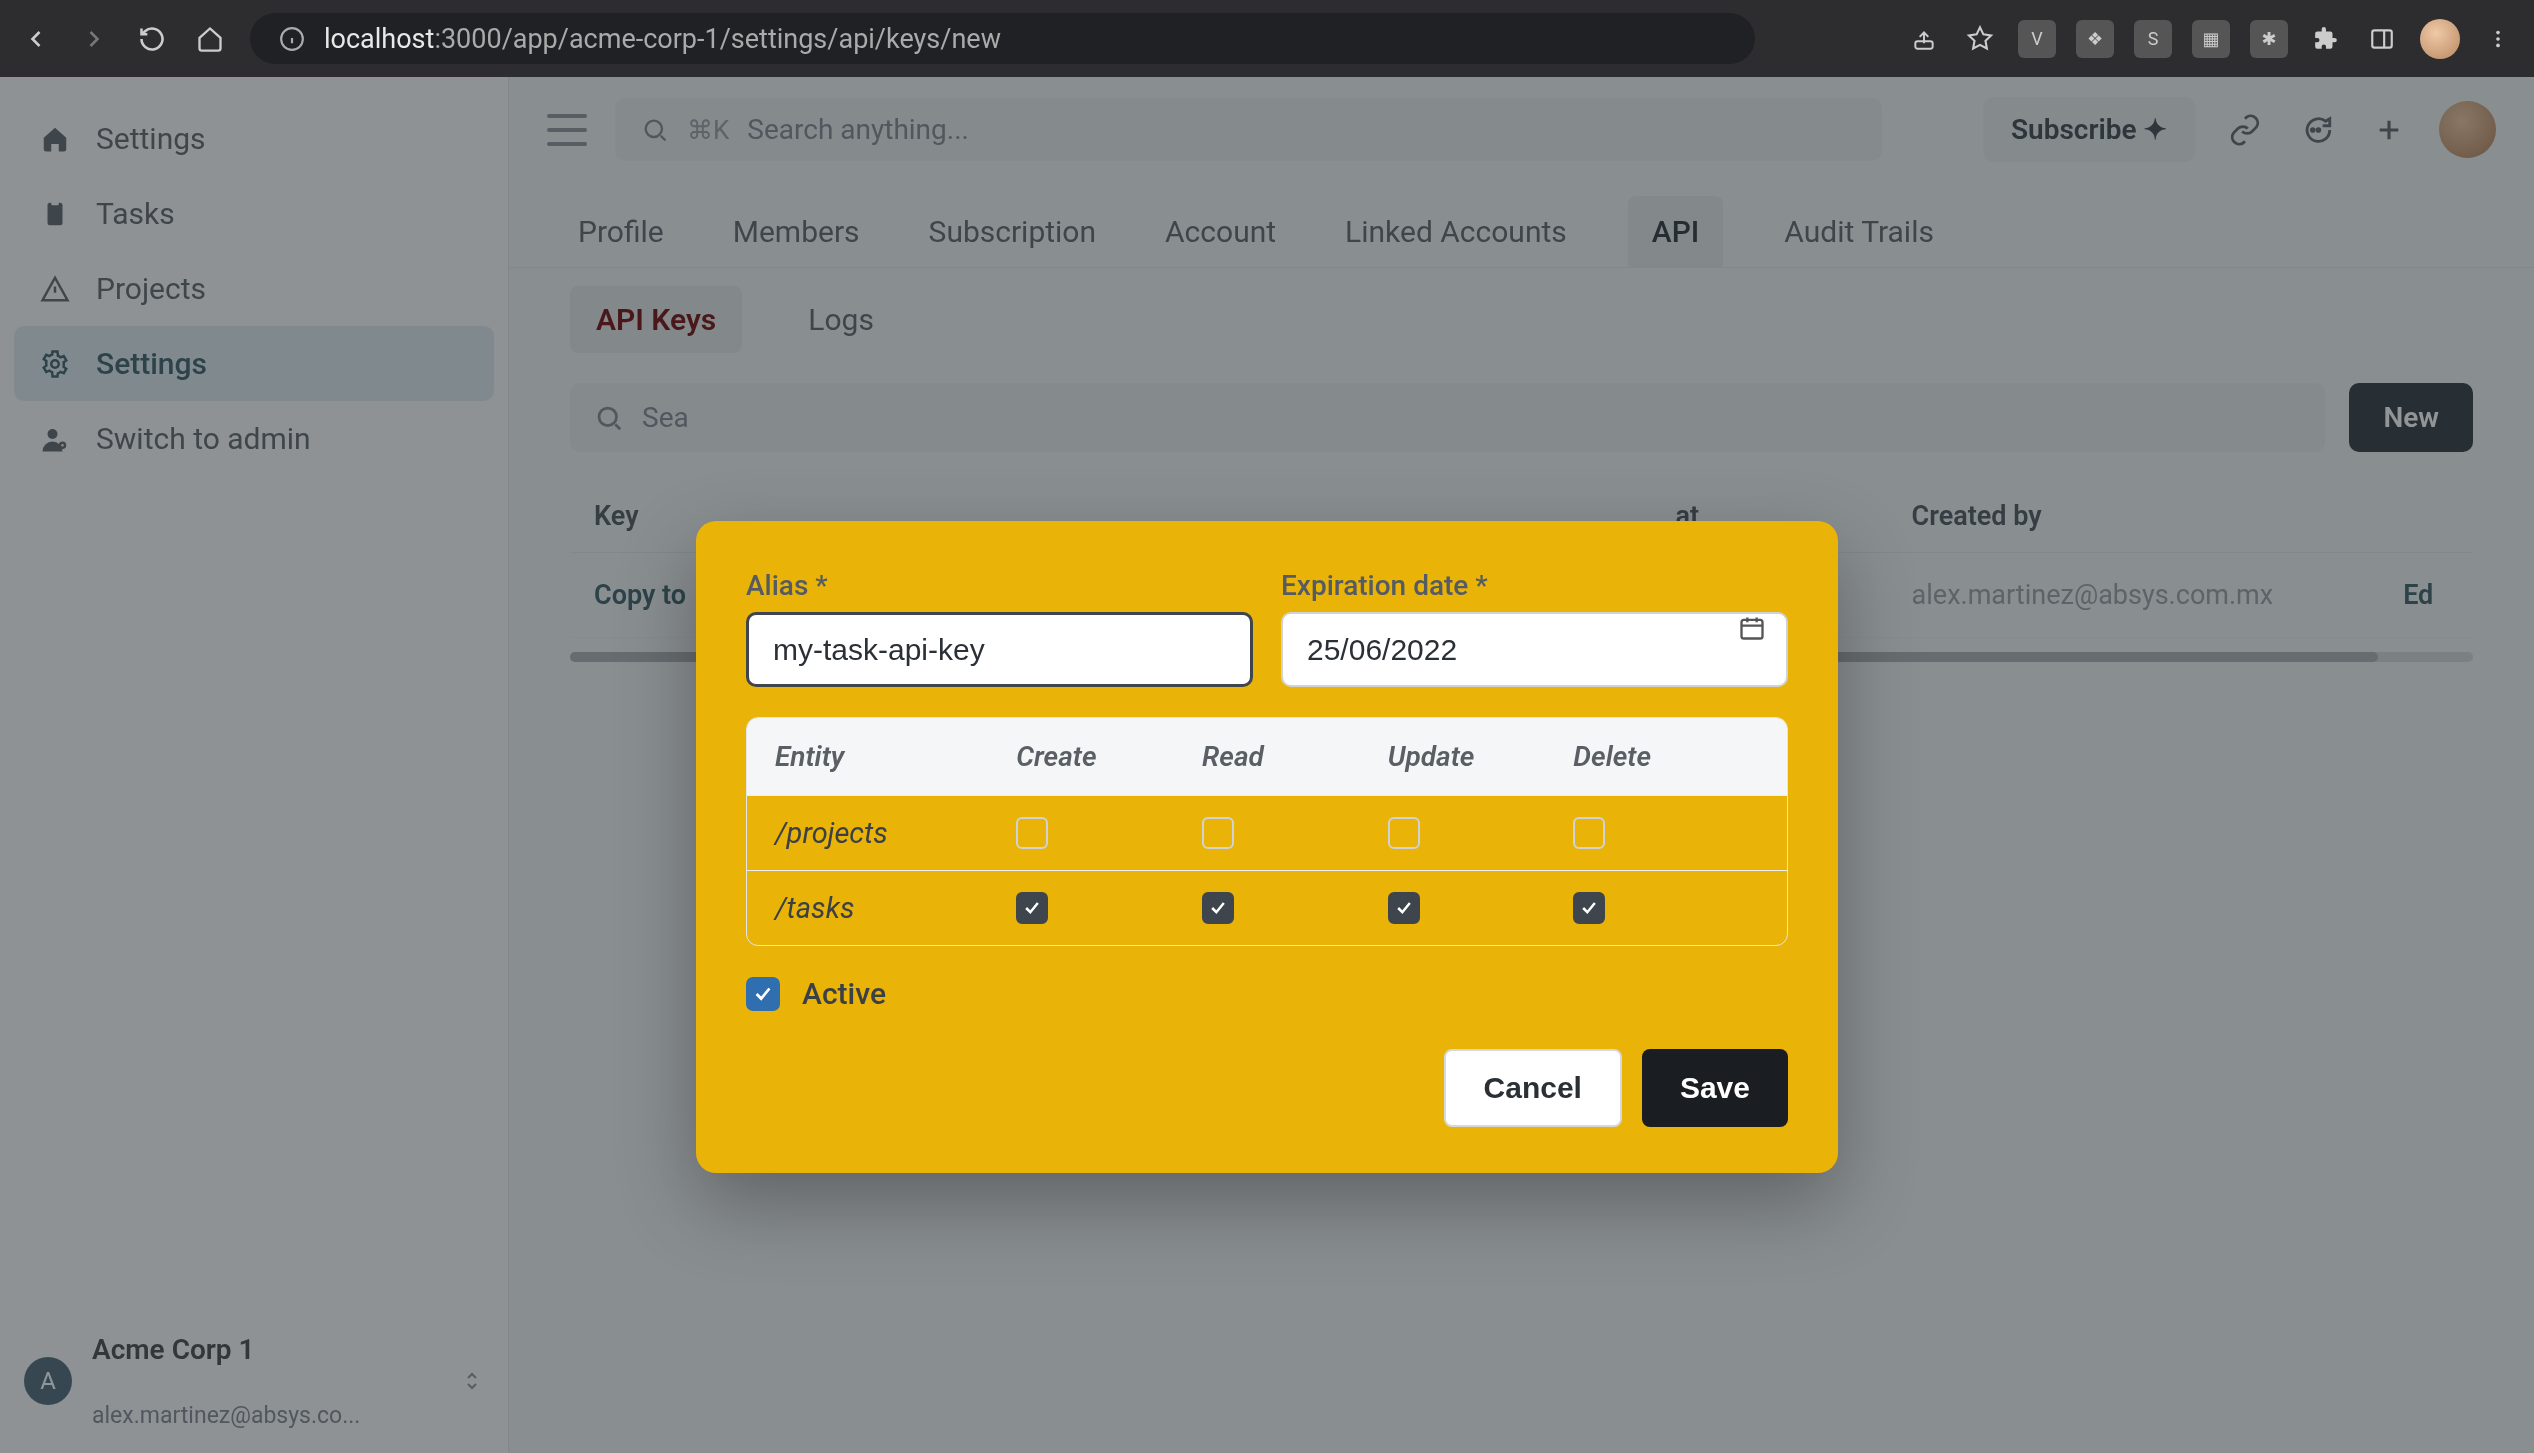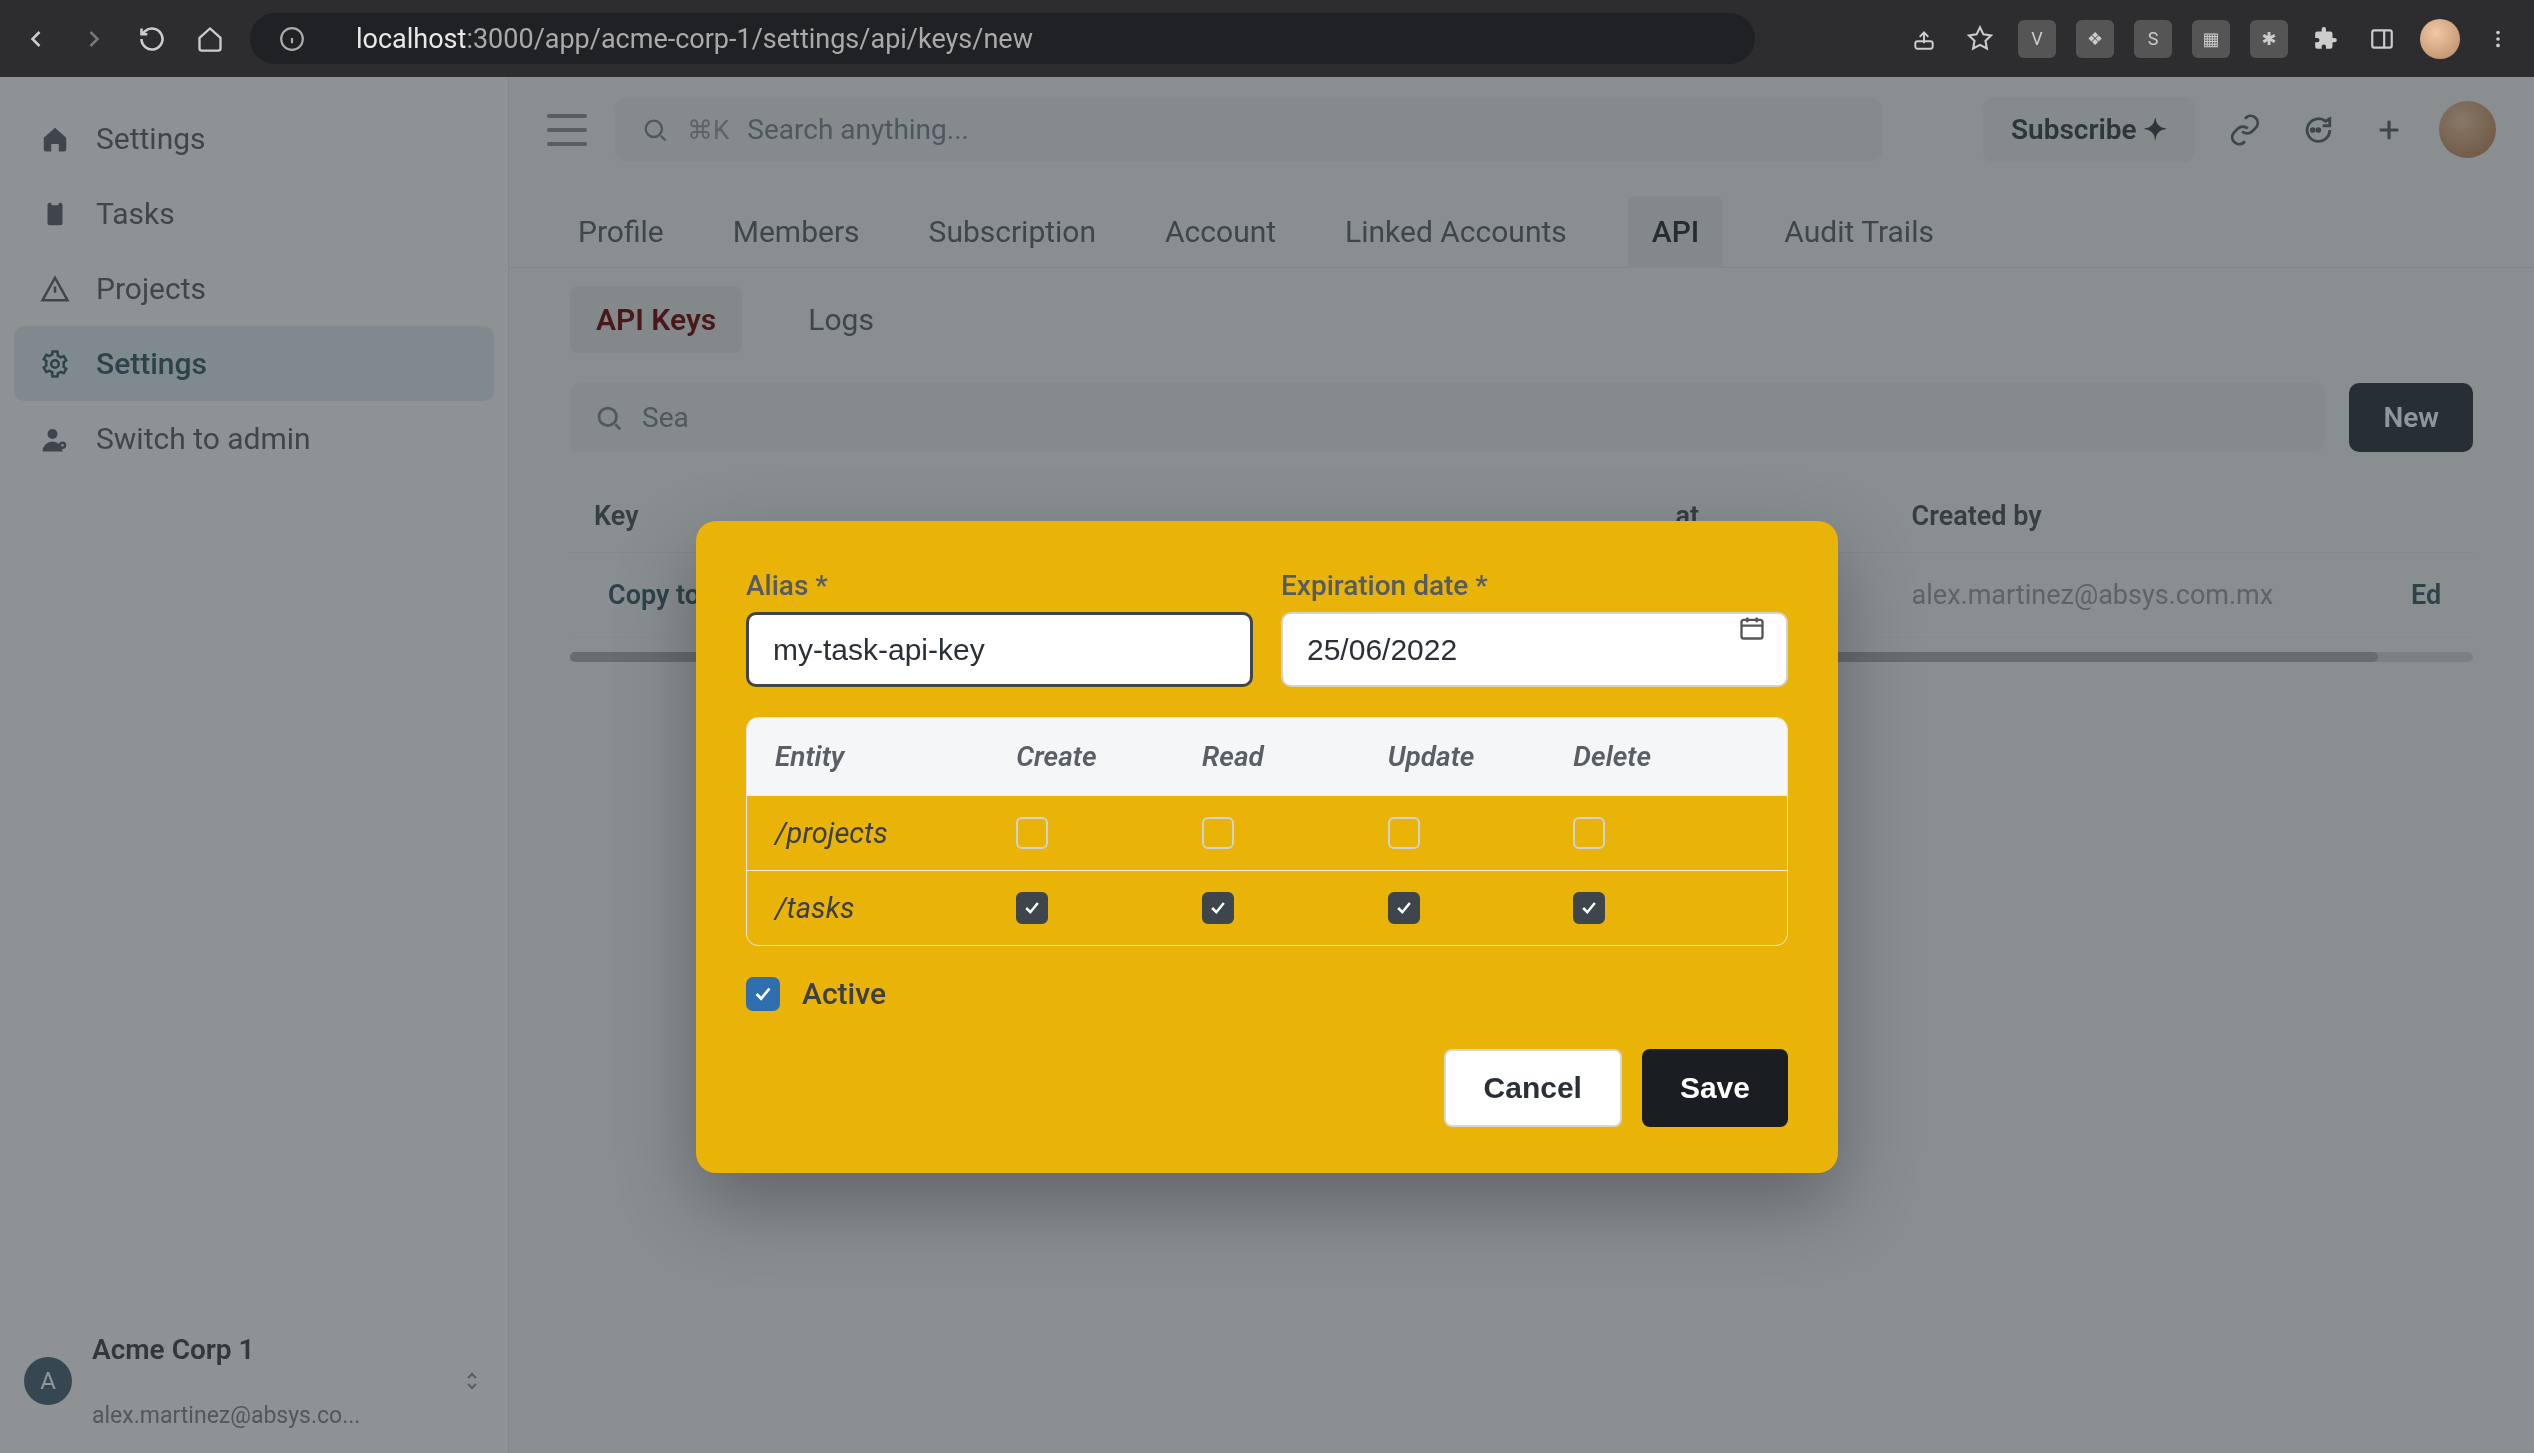--- a/index.html
+++ b/index.html
@@ -3,21 +3,21 @@
 <meta charset="utf-8">
 <style>
   * { box-sizing: border-box; margin: 0; padding: 0; }
   html, body { width: 2534px; height: 1453px; font-family: -apple-system, BlinkMacSystemFont, "Segoe UI", Roboto, sans-serif; overflow: hidden; }
 
   
   .browser-chrome { height: 77px; background: #2d2d30; display: flex; align-items: center; padding: 0 18px; gap: 22px; }
   .chrome-icon { width: 36px; height: 36px; display: inline-flex; align-items: center; justify-content: center; color: #ccc; cursor: pointer; }
   .chrome-icon.dim { color: #777; }
   .url-bar { flex: 1; background: #202124; border-radius: 40px; height: 51px; display: flex; align-items: center; padding: 0 24px; gap: 14px; color: #aaa; font-size: 27px; max-width: 1505px; }
-  .url-domain { color: #e8e8e8; margin-left: 32px; }
+  .url-domain { color: #e8e8e8; }
   .chrome-right { display: flex; align-items: center; gap: 20px; margin-left: auto; }
   .ext-badge { width: 38px; height: 38px; border-radius: 6px; background: #555; display: inline-flex; align-items: center; justify-content: center; color: #ccc; font-size: 18px; }
   .avatar-chrome { width: 40px; height: 40px; border-radius: 50%; background: radial-gradient(circle at 40% 35%, #f0c9a8, #b88860); }
 
   
   .app { display: flex; height: 1376px; background: #f1f3f4; position: relative; }
   .sidebar { width: 509px; background: #fafafa; border-right: 1px solid #e5e5e5; display: flex; flex-direction: column; }
   .side-items { padding: 24px 14px 0 14px; display: flex; flex-direction: column; gap: 0; }
   .side-item { display: flex; align-items: center; gap: 24px; padding: 20px 24px; border-radius: 10px; color: #6b6f76; font-size: 30px; cursor: pointer; }
   .side-item.active { background: #e0eaed; color: #4a6a72; font-weight: 500; }
@@ -49,21 +49,21 @@
   .subtab.active { background: #e6e8ea; font-weight: 600; color: #7f1d1d; }
 
   .content { padding: 30px 61px; }
   .filterbar { display: flex; align-items: center; gap: 24px; }
   .filter-search { flex: 1; background: #e9ebed; border-radius: 10px; height: 69px; display: flex; align-items: center; padding: 0 24px; gap: 18px; font-size: 28px; color: #8a8f98; }
   .new-btn { background: #3f454d; color: #fff; font-size: 28px; font-weight: 600; padding: 18px 34px; border-radius: 10px; cursor: pointer; }
   .table { margin-top: 28px; width: 100%; border-collapse: collapse; font-size: 27px; }
   .table th { text-align: left; color: #5a5f66; font-weight: 600; padding: 20px 24px; border-bottom: 1px solid #e3e5e7; }
   .table td { padding: 26px 24px; border-bottom: 1px solid #eceeef; color: #5a5f66; }
   .table td.muted { color: #a0a4aa; }
-  .table .link { color: #4a6a72; font-weight: 600; text-align: center; }
+  .table .link { color: #4a6a72; font-weight: 600; }
   .hscroll { height: 10px; background: #d7d9db; margin: 14px 0 0 0; border-radius: 6px; width: 100%; position: relative; }
   .hscroll .thumb { position: absolute; left: 0; top: 0; height: 100%; width: 95%; background: #b2b5b9; border-radius: 6px; }
 
   
   .backdrop { position: absolute; inset: 0; background: rgba(10,20,25,0.45); }
   .modal { position: absolute; left: 50%; transform: translateX(-50%); top: 444px; width: 1142px; background: #eab308; border-radius: 20px; box-shadow: 0 30px 79px rgba(0,0,0,0.3); padding: 48px 50px 46px 50px; display: flex; flex-direction: column; gap: 30px; }
   .form-row { display: flex; gap: 28px; }
   .field { flex: 1; display: flex; flex-direction: column; gap: 10px; }
   .field label { font-size: 28px; color: #555b63; font-weight: 500; }
   .input { height: 75px; border: 2px solid #cfd3d7; border-radius: 10px; padding: 0 24px; font-size: 30px; color: #2b3036; }

